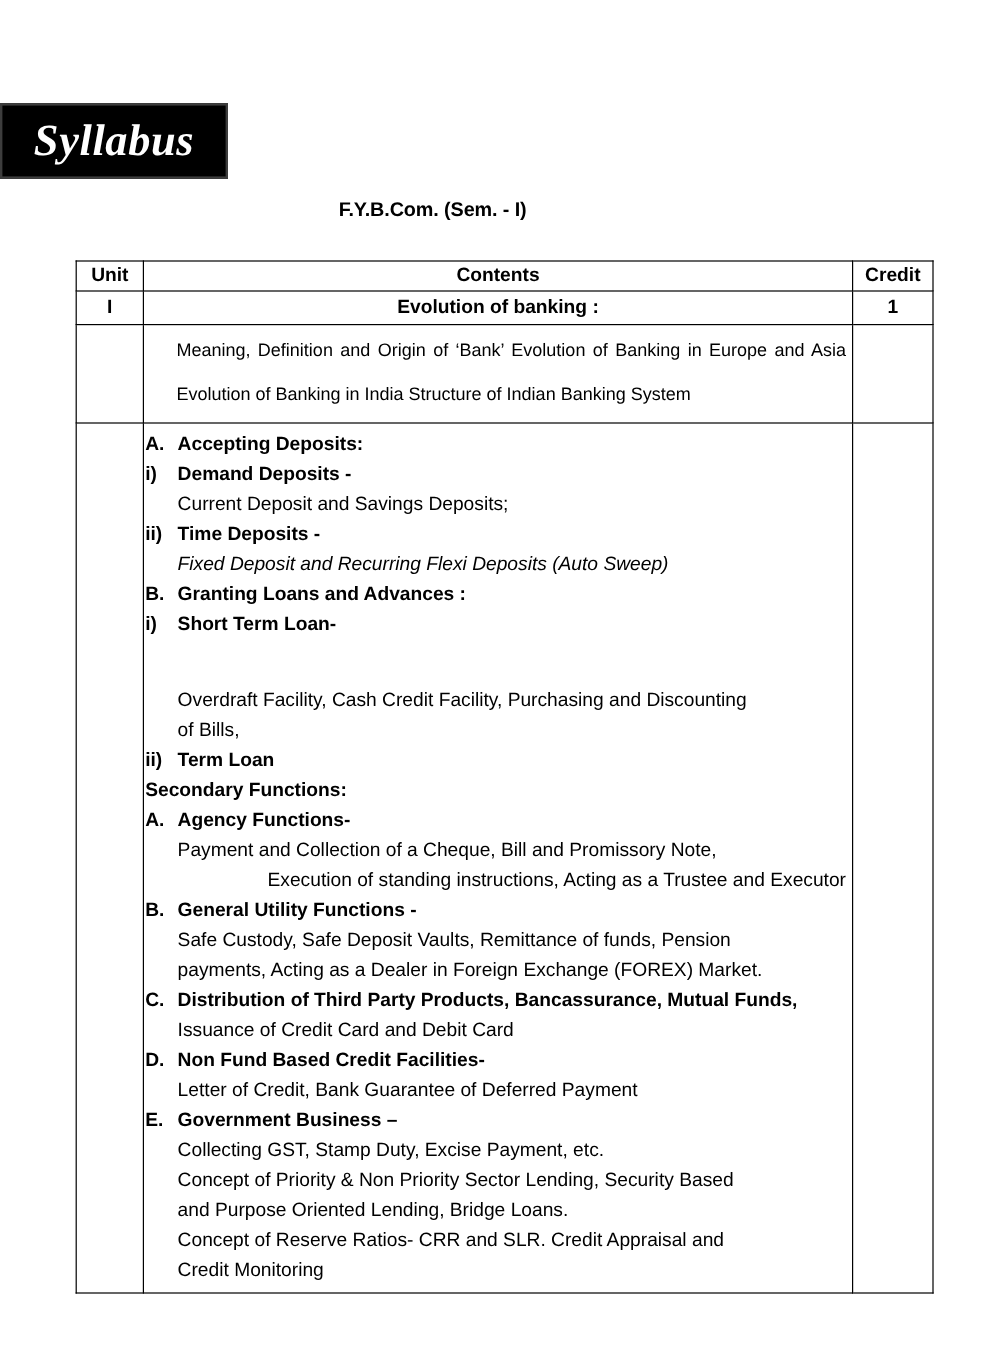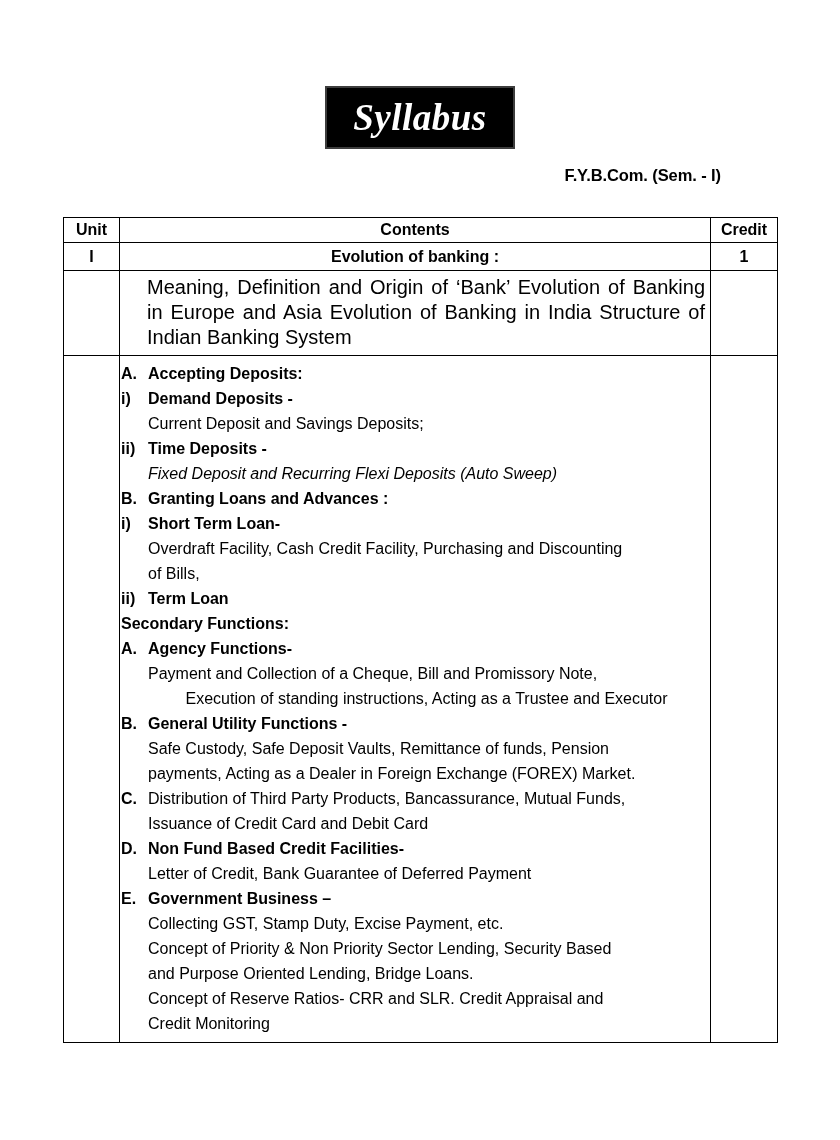--- a/index.html
+++ b/index.html
@@ -21,21 +21,21 @@
     height: 1140px;
     box-sizing: border-box;
   }
 
   
   .banner-wrap {
     position: absolute;
     top: 86px;
     left: 0;
     width: 840px;
-    text-align: center;
+    text-align: left;
   }
   .banner {
     display: inline-block;
     background: #000000;
     border: 2px solid #3d3d3d;
     padding: 4px 4px;
     box-sizing: border-box;
     width: 190px;
     height: 63px;
   }
@@ -56,21 +56,21 @@
     letter-spacing: 0.5px;
     line-height: 1;
   }
 
   
   .title-block {
     position: absolute;
     top: 162px;
     left: 0;
     width: 721px;
-    text-align: right;
+    text-align: center;
   }
   .title-line {
     font-weight: bold;
     font-size: 16.5px;
     line-height: 26px;
     letter-spacing: -0.1px;
   }
 
   
   .tbl-wrap {
@@ -113,22 +113,22 @@
     vertical-align: middle;
   }
 
   
   .body-row td.unit-blank,
   .body-row td.credit-blank { }
 
   .para {
     text-align: justify;
     text-justify: inter-word;
-    font-size: 20px;
-    line-height: 25px;
+    font-size: 15px;
+    line-height: 36px;
     padding: 4px 5px 5px 27px;
     hyphens: none;
   }
   .para p { margin: 0; }
 
   
   .items {
     padding: 5px 5px 6px 0;
   }
   .item-line {
@@ -241,55 +241,55 @@
                   <span class="marker">B.</span>
                   <span class="item-text b">Granting Loans and Advances :</span>
                 </div>
                 <div class="item-line">
                   <span class="marker">i)</span>
                   <span class="item-text b">Short Term Loan-</span>
                 </div>
                 <div class="item-line">
                   <span class="marker blank"></span>
                   <span class="item-text reg">
-                    <span style="display: block; text-align: justify;">Overdraft Facility, Cash Credit Facility, Purchasing and Discounting</span>
+                    <span style="display: block; text-align: justify; margin-top: 38px;">Overdraft Facility, Cash Credit Facility, Purchasing and Discounting</span>
                     <span style="display: block; text-align: left;">of Bills,</span>
                   </span>
                 </div>
                 <div class="item-line">
                   <span class="marker">ii)</span>
                   <span class="item-text b">Term Loan</span>
                 </div>
                 <div class="plain-line">Secondary Functions:</div>
                 <div class="item-line">
                   <span class="marker">A.</span>
                   <span class="item-text b">Agency Functions-</span>
                 </div>
                 <div class="item-line">
                   <span class="marker blank"></span>
                   <span class="item-text reg">
                     <span style="display: block; text-align: justify;">Payment and Collection of a Cheque, Bill and Promissory Note,</span>
-                    <span style="display: block; text-align: center;">Execution of standing instructions, Acting as a Trustee and Executor</span>
+                    <span style="display: block; text-align: right;">Execution of standing instructions, Acting as a Trustee and Executor</span>
                   </span>
                 </div>
                 <div class="item-line">
                   <span class="marker">B.</span>
                   <span class="item-text b">General Utility Functions -</span>
                 </div>
                 <div class="item-line">
                   <span class="marker blank"></span>
                   <span class="item-text reg">
                     <span style="display: block; text-align: justify;">Safe Custody, Safe Deposit Vaults, Remittance of funds, Pension</span>
                     <span style="display: block; text-align: left;">payments, Acting as a Dealer in Foreign Exchange (FOREX) Market.</span>
                   </span>
                 </div>
                 <div class="item-line">
                   <span class="marker">C.</span>
                   <span class="item-text reg">
-                    <span class="w" style="display: block; text-align: justify;">Distribution of Third Party Products, Bancassurance, Mutual Funds,</span>
+                    <span class="w" style="display: block; text-align: justify; font-weight: bold;">Distribution of Third Party Products, Bancassurance, Mutual Funds,</span>
                     <span class="w nowrap-last" style="display: block;">Issuance of Credit Card and Debit Card</span>
                   </span>
                 </div>
                 <div class="item-line">
                   <span class="marker">D.</span>
                   <span class="item-text b">Non Fund  Based  Credit  Facilities-</span>
                 </div>
                 <div class="item-line">
                   <span class="marker blank"></span>
                   <span class="item-text reg">

